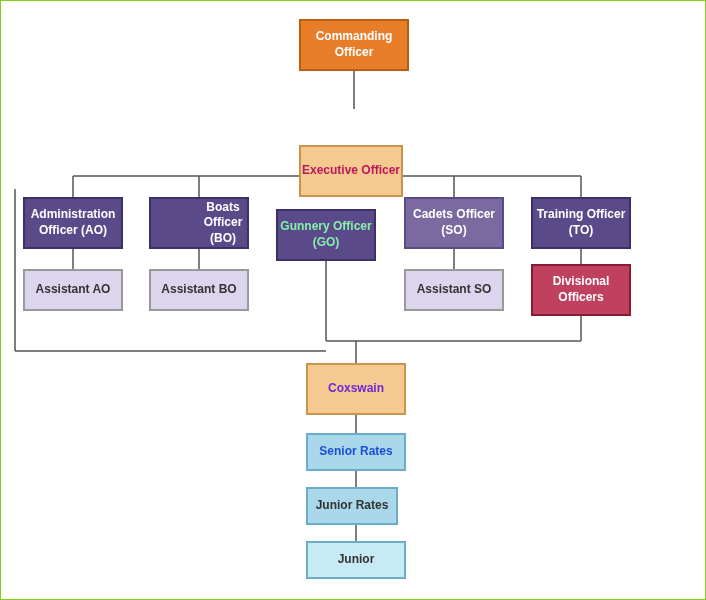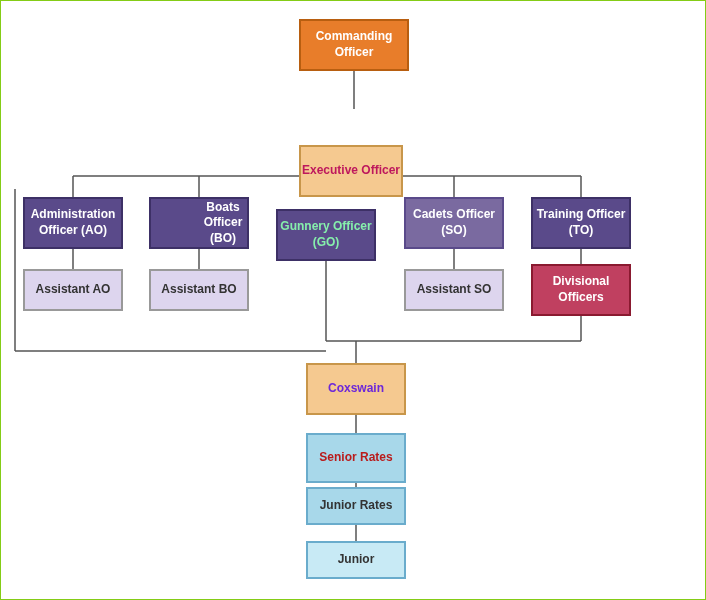--- a/index.html
+++ b/index.html
@@ -148,32 +148,32 @@
       color: #6d28d9;
       border-color: #c8964a;
       width: 100px;
       height: 52px;
       left: 305px;
       top: 362px;
     }
     
     .node-senior-rates {
       background: #a8d8ea;
-      color: #b91c1c;
+      color: #1d4ed8;
       border-color: #6aaccc;
       width: 100px;
-      height: 50px;
+      height: 38px;
       left: 305px;
       top: 432px;
     }
     .node-junior-rates {
       background: #a8d8ea;
       color: #333;
       border-color: #6aaccc;
-      width: 100px;
+      width: 92px;
       height: 38px;
       left: 305px;
       top: 486px;
     }
     .node-cadets {
       background: #c8eaf5;
       color: #333;
       border-color: #6aaccc;
       width: 100px;
       height: 38px;

